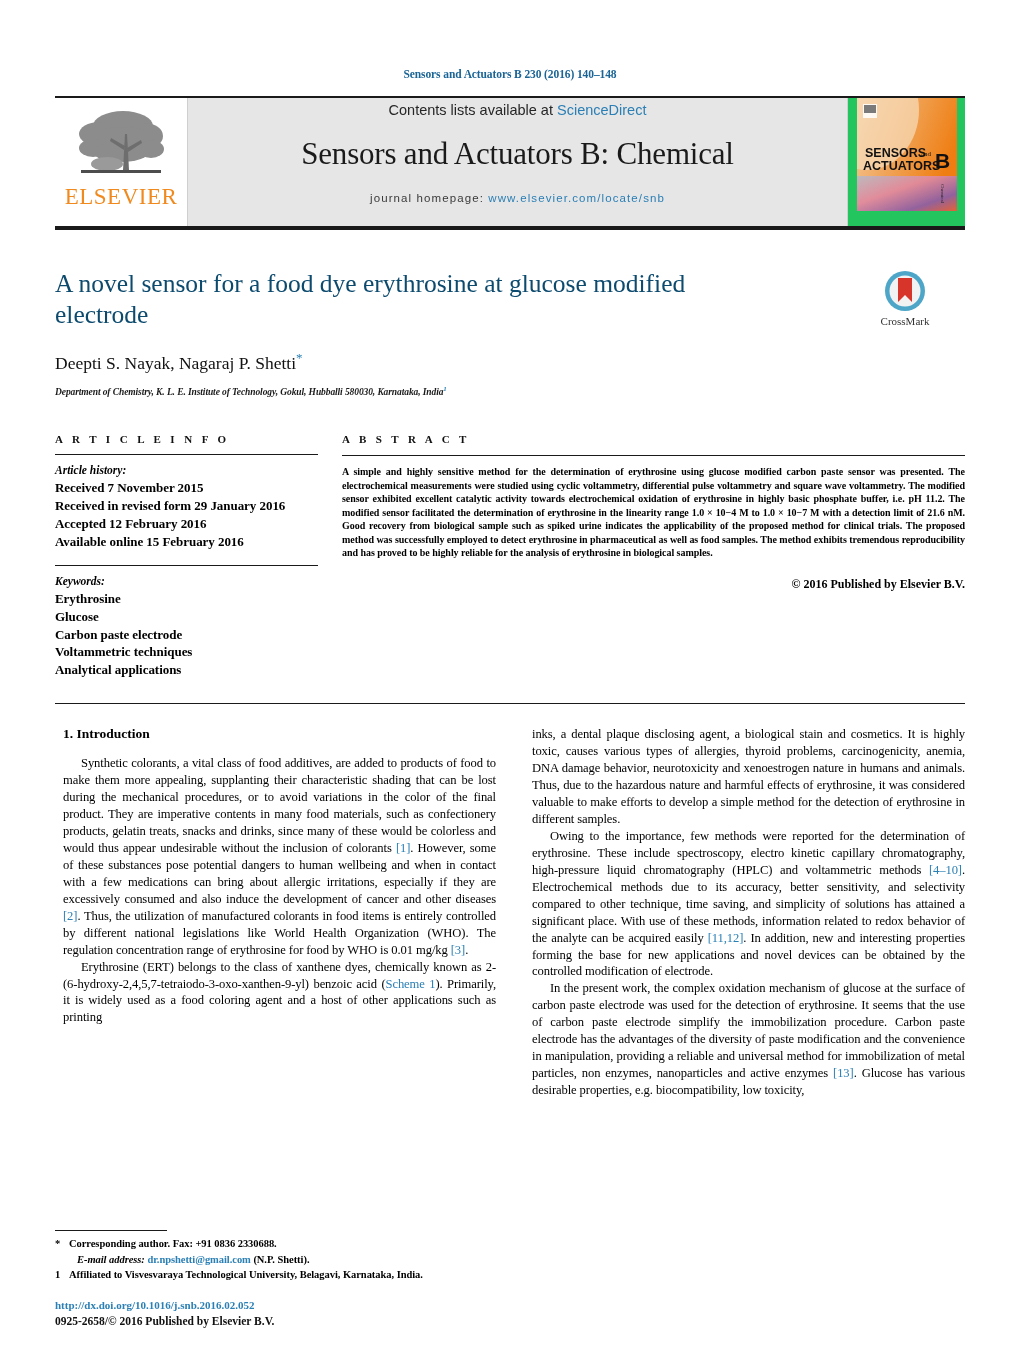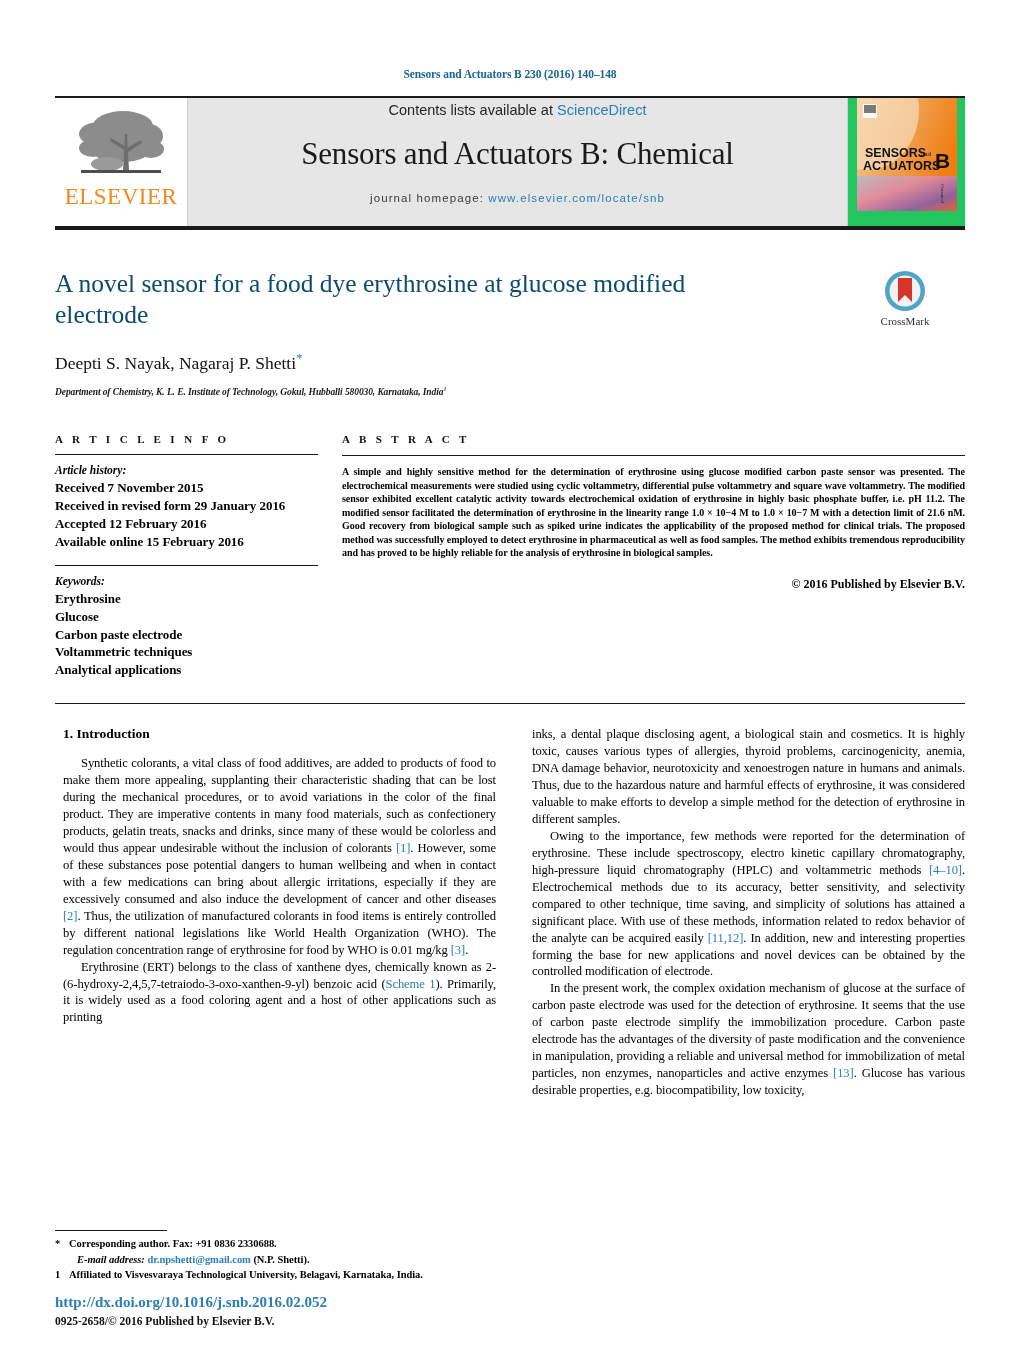--- a/index.html
+++ b/index.html
@@ -251,21 +251,21 @@
   .foot-line .mark { display:inline-block; width: 14px; }
   .foot-line .italic { font-style: italic; }
   .foot-line .mail { color: #2a7fb5; }
   .doi-area {
     position: absolute;
     left: 55px;
     bottom: 22px;
     width: 500px;
   }
   .doi-line {
-    font-size: 15px;
+    font-size: 11px;
     font-weight: bold;
     color: #2a7fb5;
     line-height: 1.4;
   }
   .issn-line {
     font-size: 11.5px;
     font-weight: bold;
     color: #111111;
     line-height: 1.4;
   }

